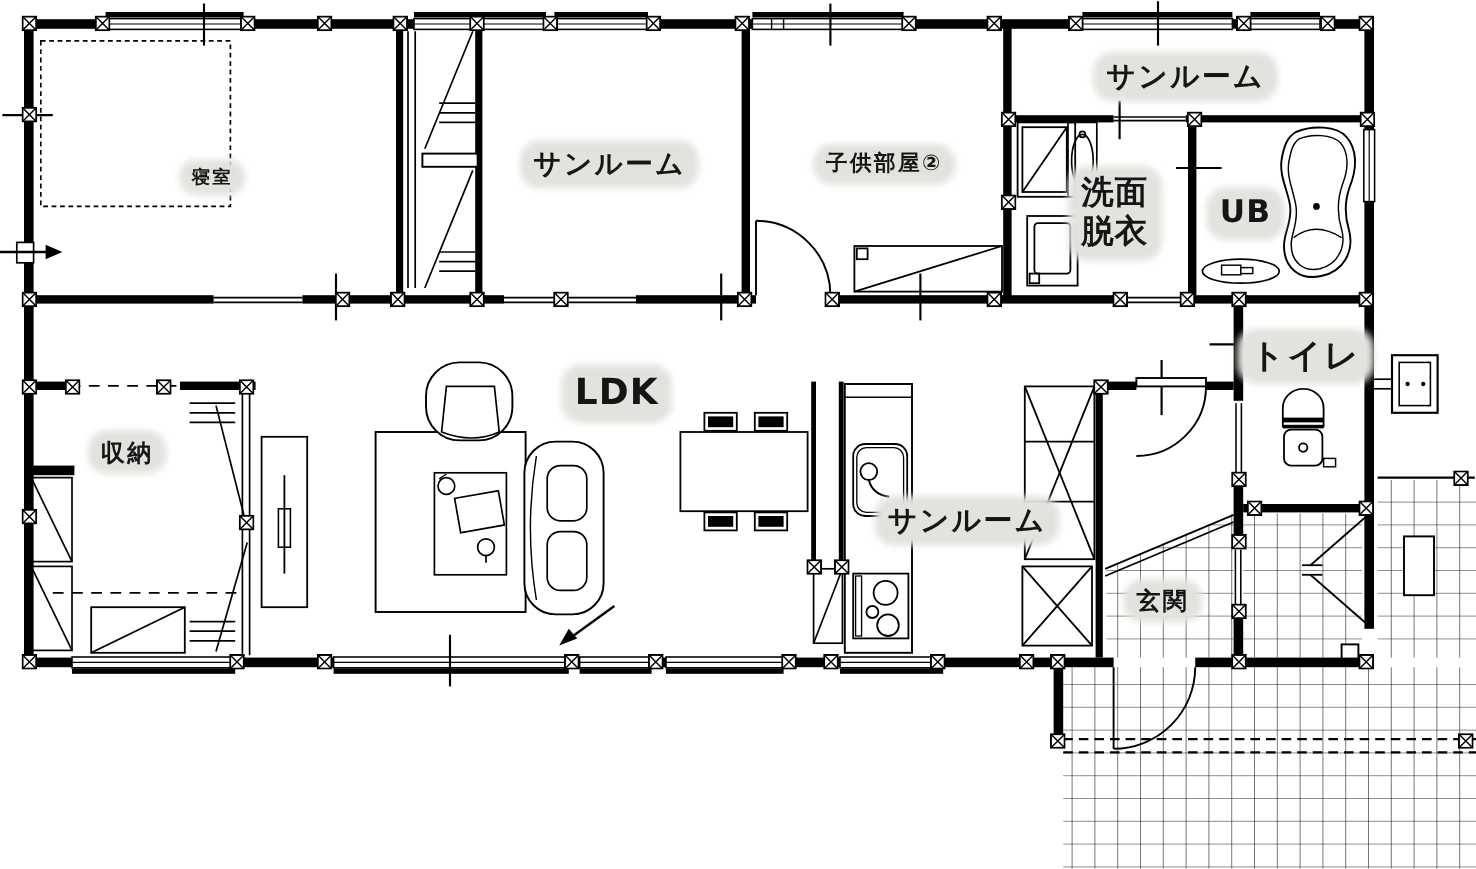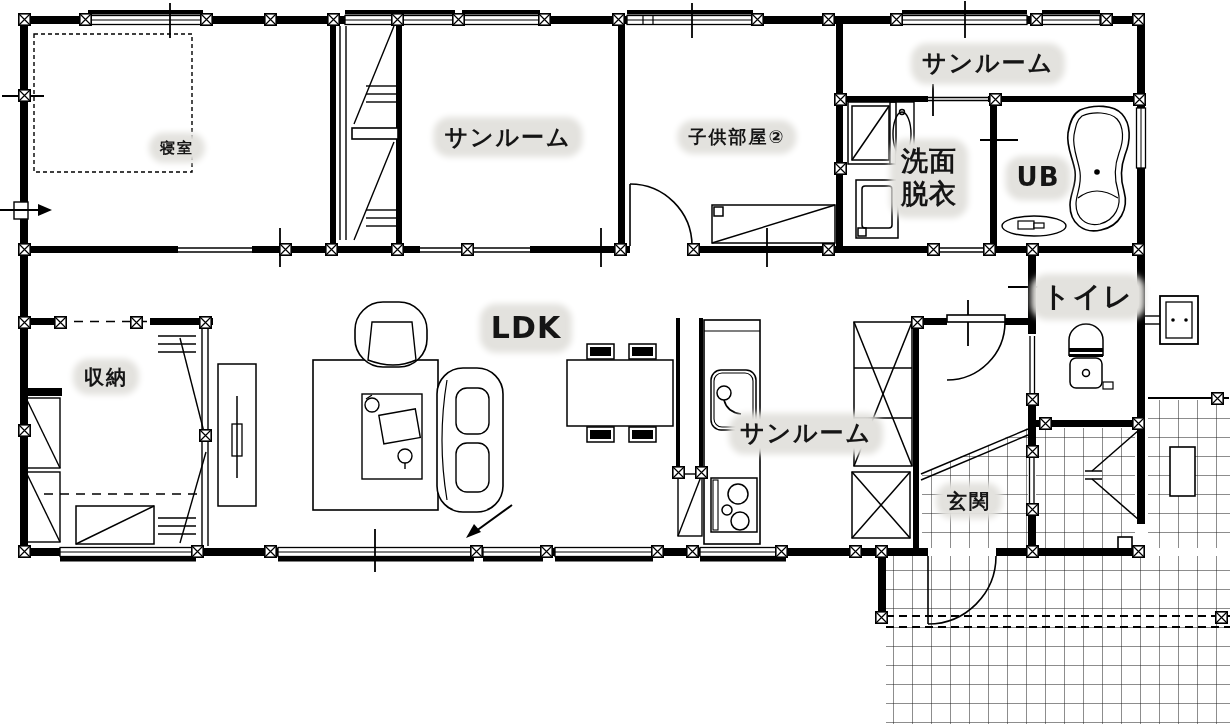--- a/index.html
+++ b/index.html
@@ -471,17 +471,17 @@
 
 <div class="lbl" style="left:177px;top:148px;font-size:15px">寝室</div>
 <div class="lbl" style="left:508px;top:137px;font-size:23px">サンルーム</div>
 <div class="lbl" style="left:737px;top:137px;font-size:18px">子供部屋②</div>
 <div class="lbl" style="left:988px;top:64px;font-size:24px">サンルーム</div>
 <div class="lbl" style="left:929px;top:178px;font-size:27px;letter-spacing:1px">洗面
 脱衣</div>
 <div class="lbl" style="left:1038px;top:178px;font-size:26px;letter-spacing:1px">UB</div>
 <div class="lbl" style="left:1088px;top:297px;font-size:28px">トイレ</div>
 <div class="lbl" style="left:106px;top:377px;font-size:20px">収納</div>
-<div class="lbl" style="left:526px;top:328px;font-size:30px;letter-spacing:1px">LDK</div>
+<div class="lbl" style="left:514px;top:328px;font-size:30px;letter-spacing:1px">LDK</div>
 <div class="lbl" style="left:806px;top:434px;font-size:24px">サンルーム</div>
 <div class="lbl" style="left:969px;top:501px;font-size:20px">玄関</div>
 
 </div>
 
 </body></html>

